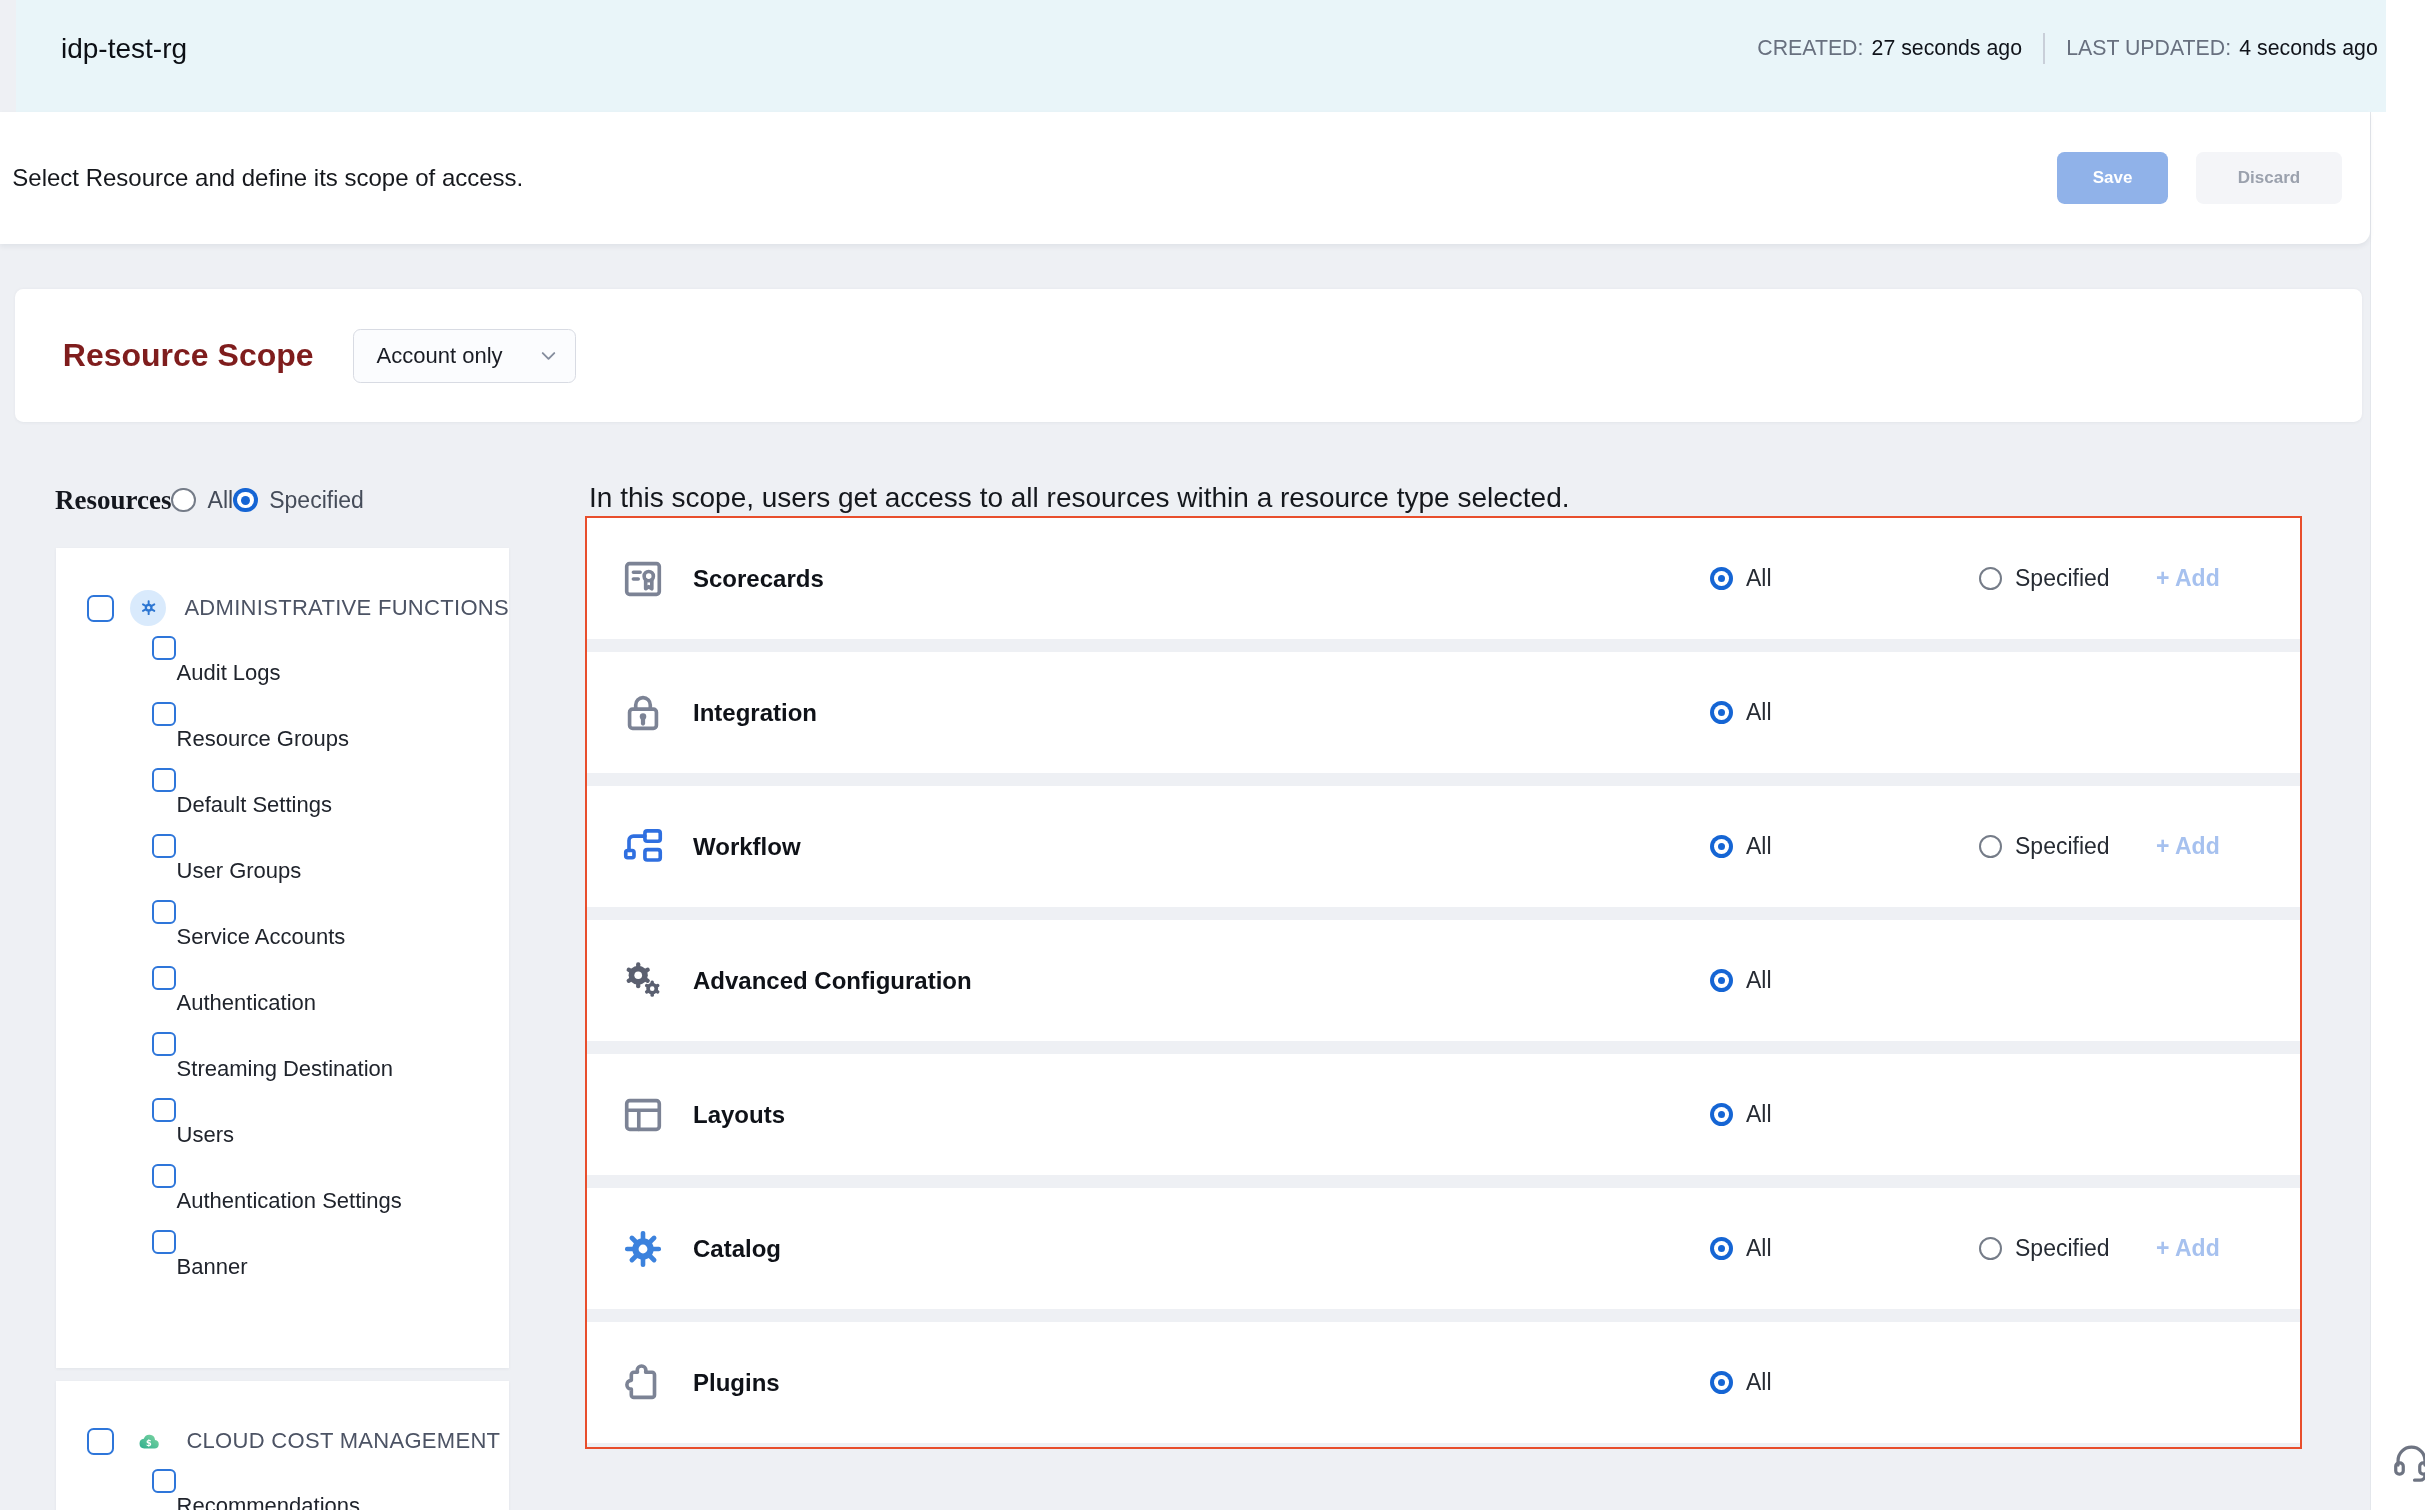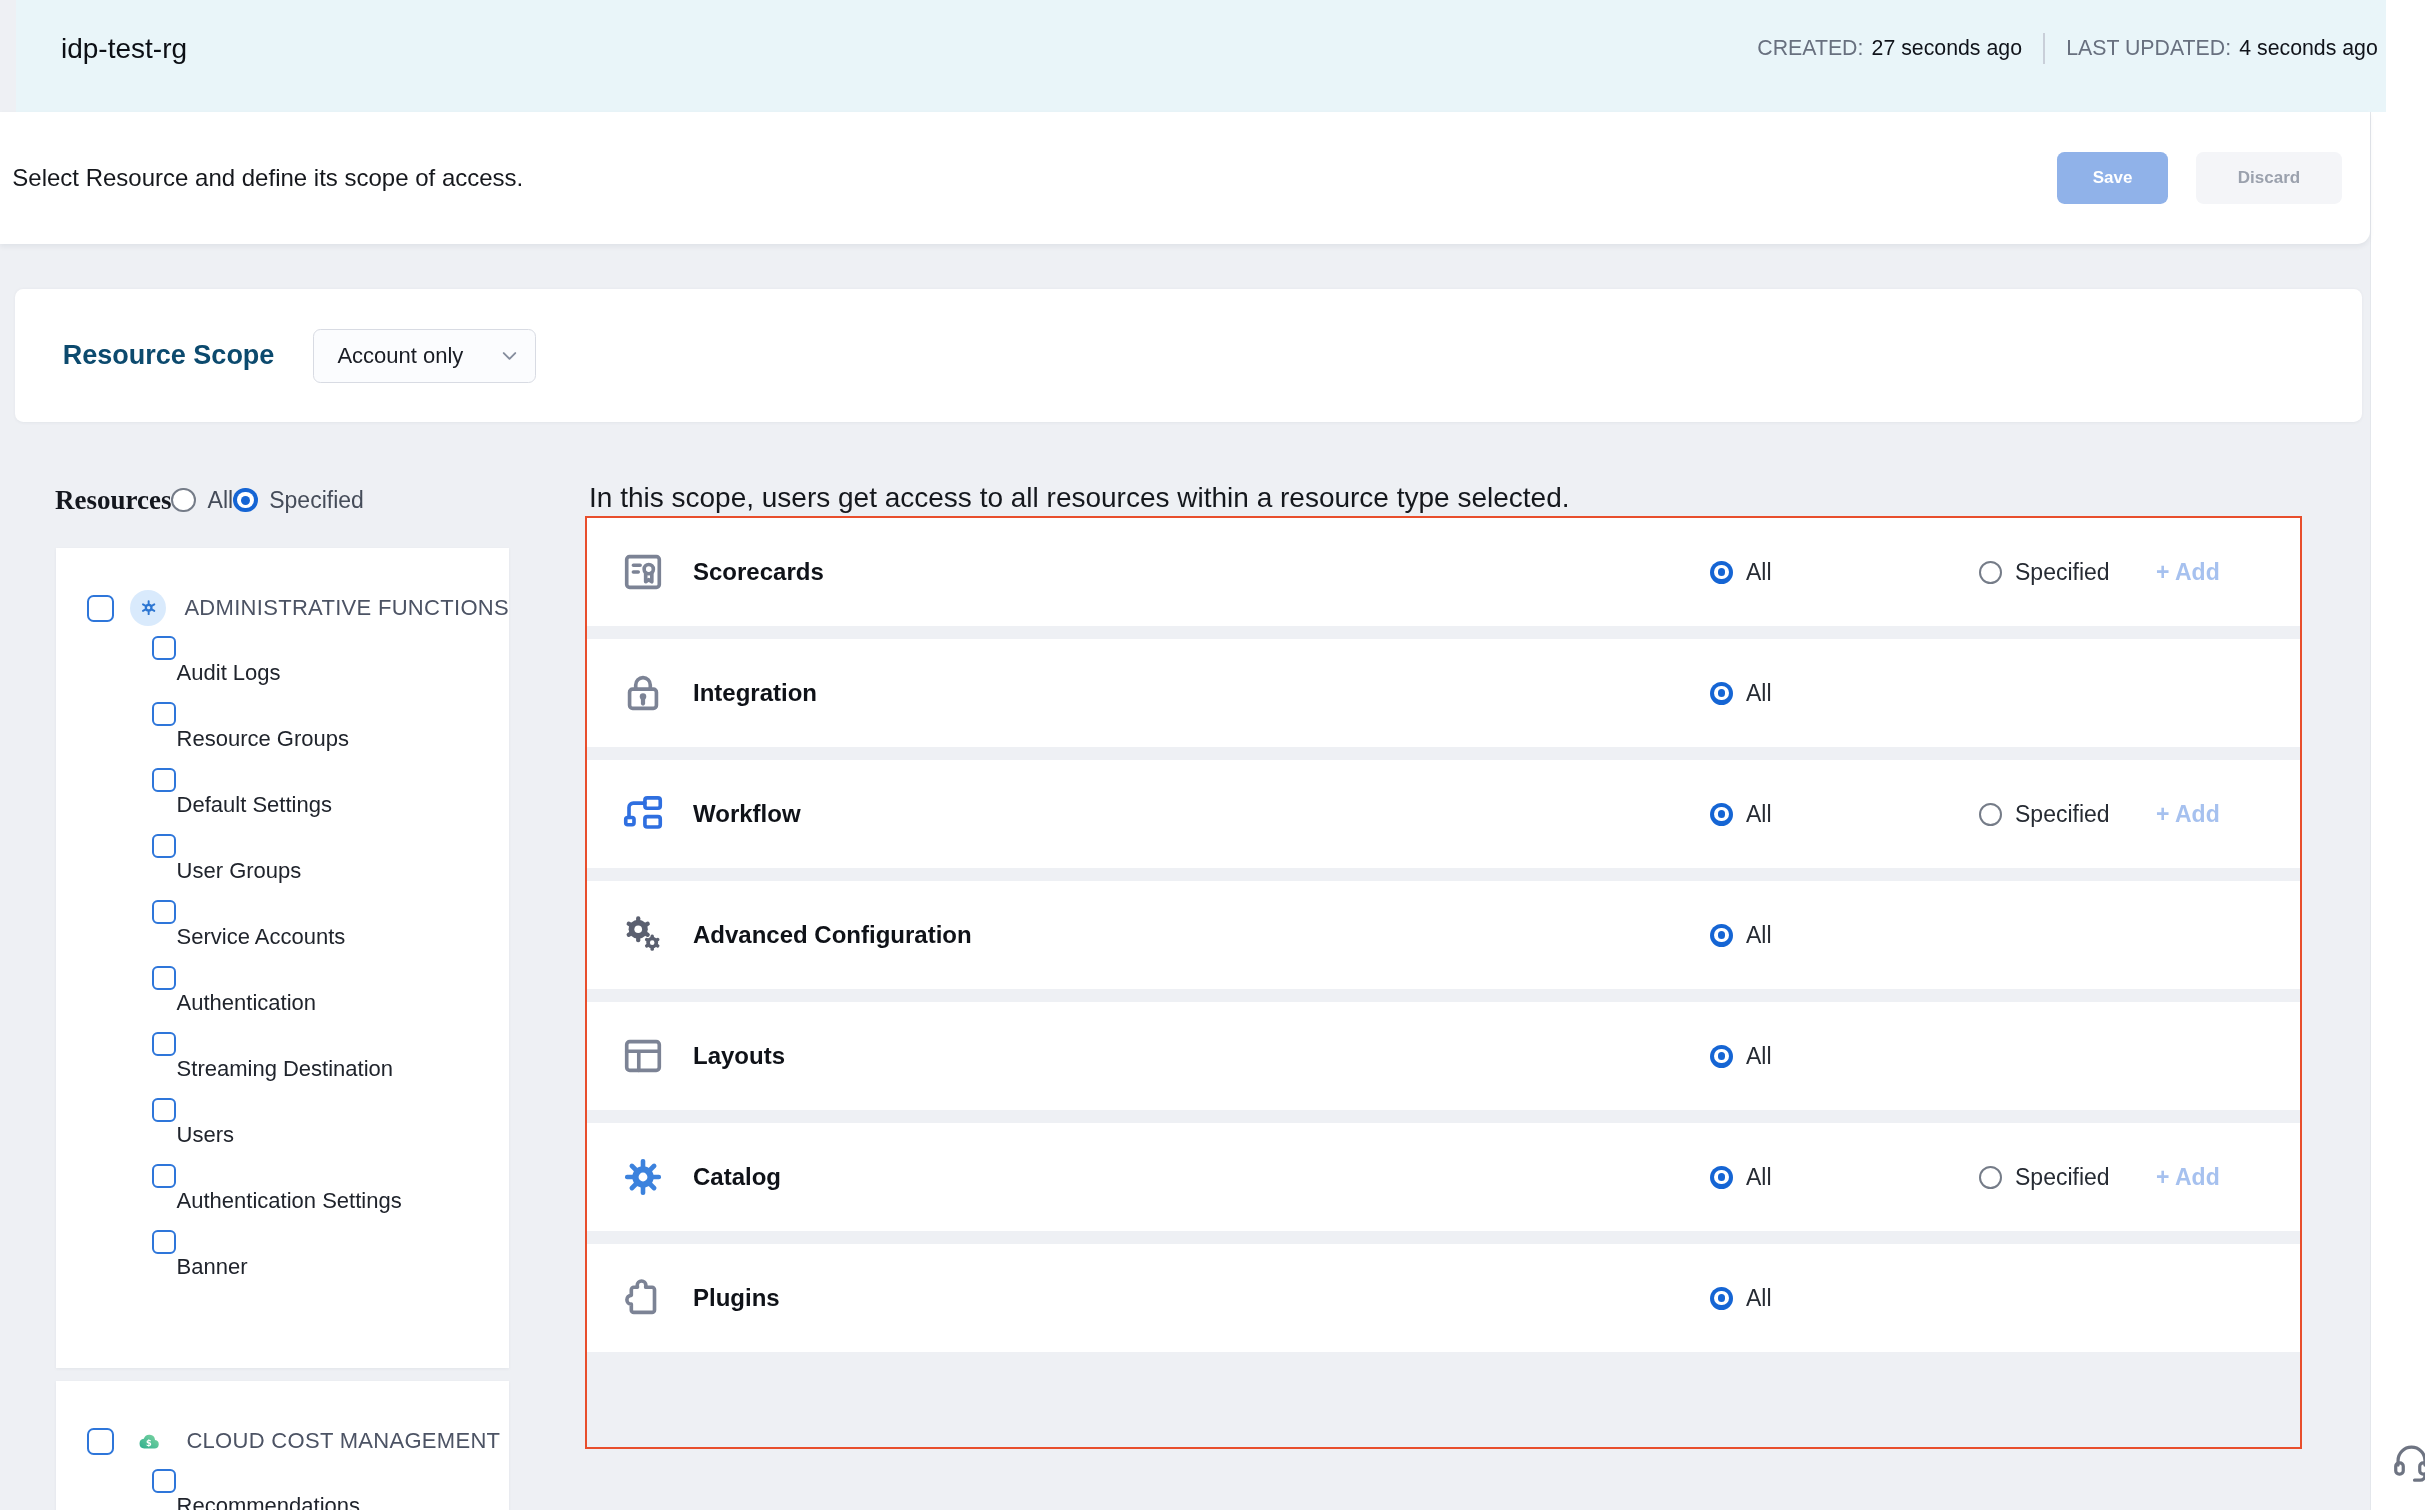--- a/index.html
+++ b/index.html
@@ -30,21 +30,21 @@
   .btns{display:flex;gap:28px;}
   .btn{height:52px;border:none;border-radius:7.4px;font-size:17px;font-weight:700;
        font-family:inherit;cursor:pointer;}
   .btn-save{width:111px;background:#90b2e9;color:#fff;}
   .btn-discard{width:146px;background:#f4f5f8;color:#9ba1ad;}
 
   
   .scope-card{position:absolute;left:14.8px;top:289px;width:2347px;height:133px;background:#fff;
               border-radius:8.2px;box-shadow:0 0.8px 3.3px rgba(20,30,50,.05);
               display:flex;align-items:center;box-sizing:border-box;padding-left:48px;}
-  .scope-label{font-size:27px;font-weight:700;color:#0c4a6e;}
+  .scope-label{font-size:32px;font-weight:700;color:#7f1d1d;}
   .dropdown{margin-left:39px;width:223px;height:54px;border:1.6px solid #d8dbe3;border-radius:7.4px;
             background:#fbfcfe;display:flex;align-items:center;justify-content:space-between;
             box-sizing:border-box;padding:0 14.8px 0 23px;cursor:pointer;}
   .dropdown-value{font-size:22px;color:#191c24;}
   .chev{width:23px;height:23px;}
 
   
   .res-head{position:absolute;left:55px;top:474px;width:459px;height:52px;
             display:flex;align-items:center;}
   .res-title{font-size:27px;font-weight:700;color:#14171e;font-family:Liberation Serif, serif;}
@@ -74,21 +74,21 @@
   .grp-name{margin-left:18px;font-size:22px;font-weight:500;color:#4c5364;letter-spacing:0.3px;}
   .side-items{margin-top:4.9px;}
   .side-item{height:66px;display:flex;align-items:flex-start;padding-left:96px;flex-direction:column;}
   .side-item .cbx{margin-right:0;}
   .item-label{font-size:22px;color:#20242c;margin-left:24.6px;}
 
   
   .main-desc{position:absolute;left:589px;top:482px;font-size:28px;color:#15181d;}
   .red-box{position:absolute;left:585px;top:516px;width:1717px;height:933px;box-sizing:border-box;
            border:2.5px solid #e84e2c;background:#eef0f4;display:flex;flex-direction:column;gap:13px;}
-  .scope-row{height:108px;flex:none;background:#fff;position:relative;display:flex;align-items:center;}
+  .scope-row{height:121px;flex:none;background:#fff;position:relative;display:flex;align-items:center;}
   .row-icon{position:absolute;left:33px;width:46px;height:46px;}
   .row-icon svg{width:46px;height:46px;display:block;}
   .row-name{position:absolute;left:106px;font-size:24px;font-weight:700;color:#0f1218;}
   .ctl{position:absolute;display:flex;align-items:center;}
   .ctl .radio{width:23px;height:23px;}
   .ctl.sel-all{left:1123px;}
   .ctl.spec{left:1392px;}
   .ctl-label{font-size:23px;color:#262b33;margin-left:13px;}
   .add-link{position:absolute;left:1569px;font-size:23px;font-weight:700;color:#a6c1ef;cursor:pointer;}
 </style>

